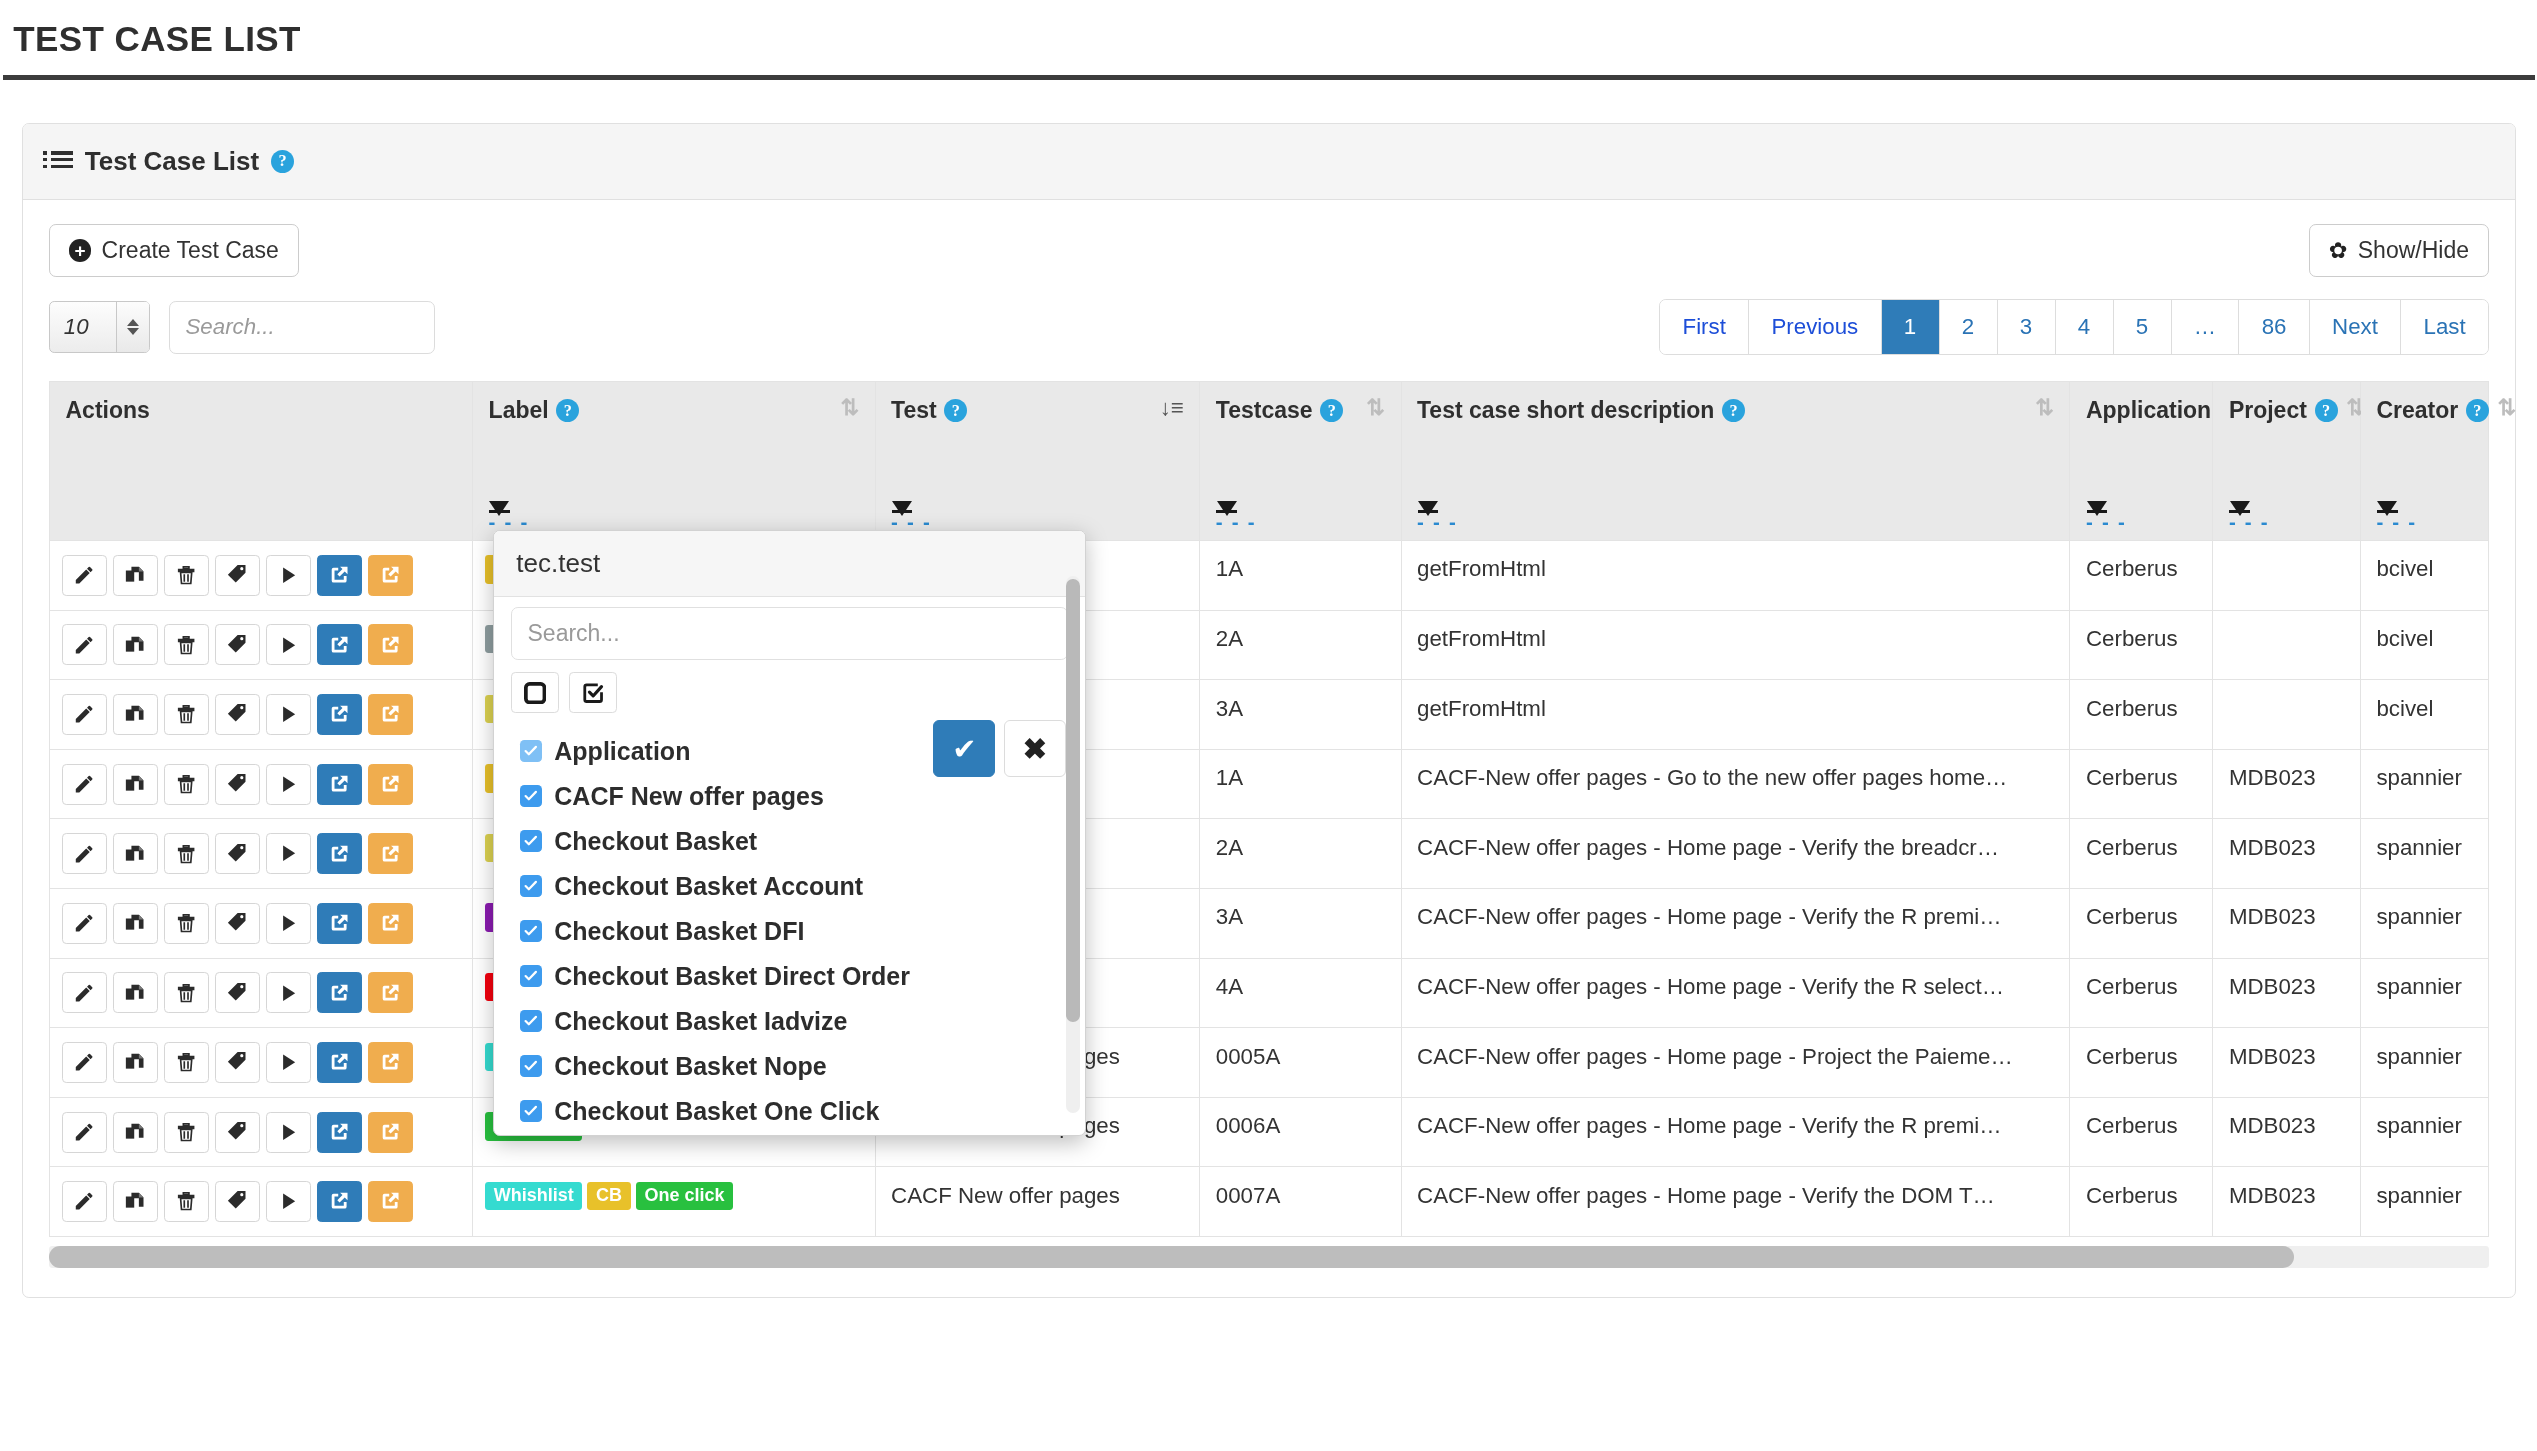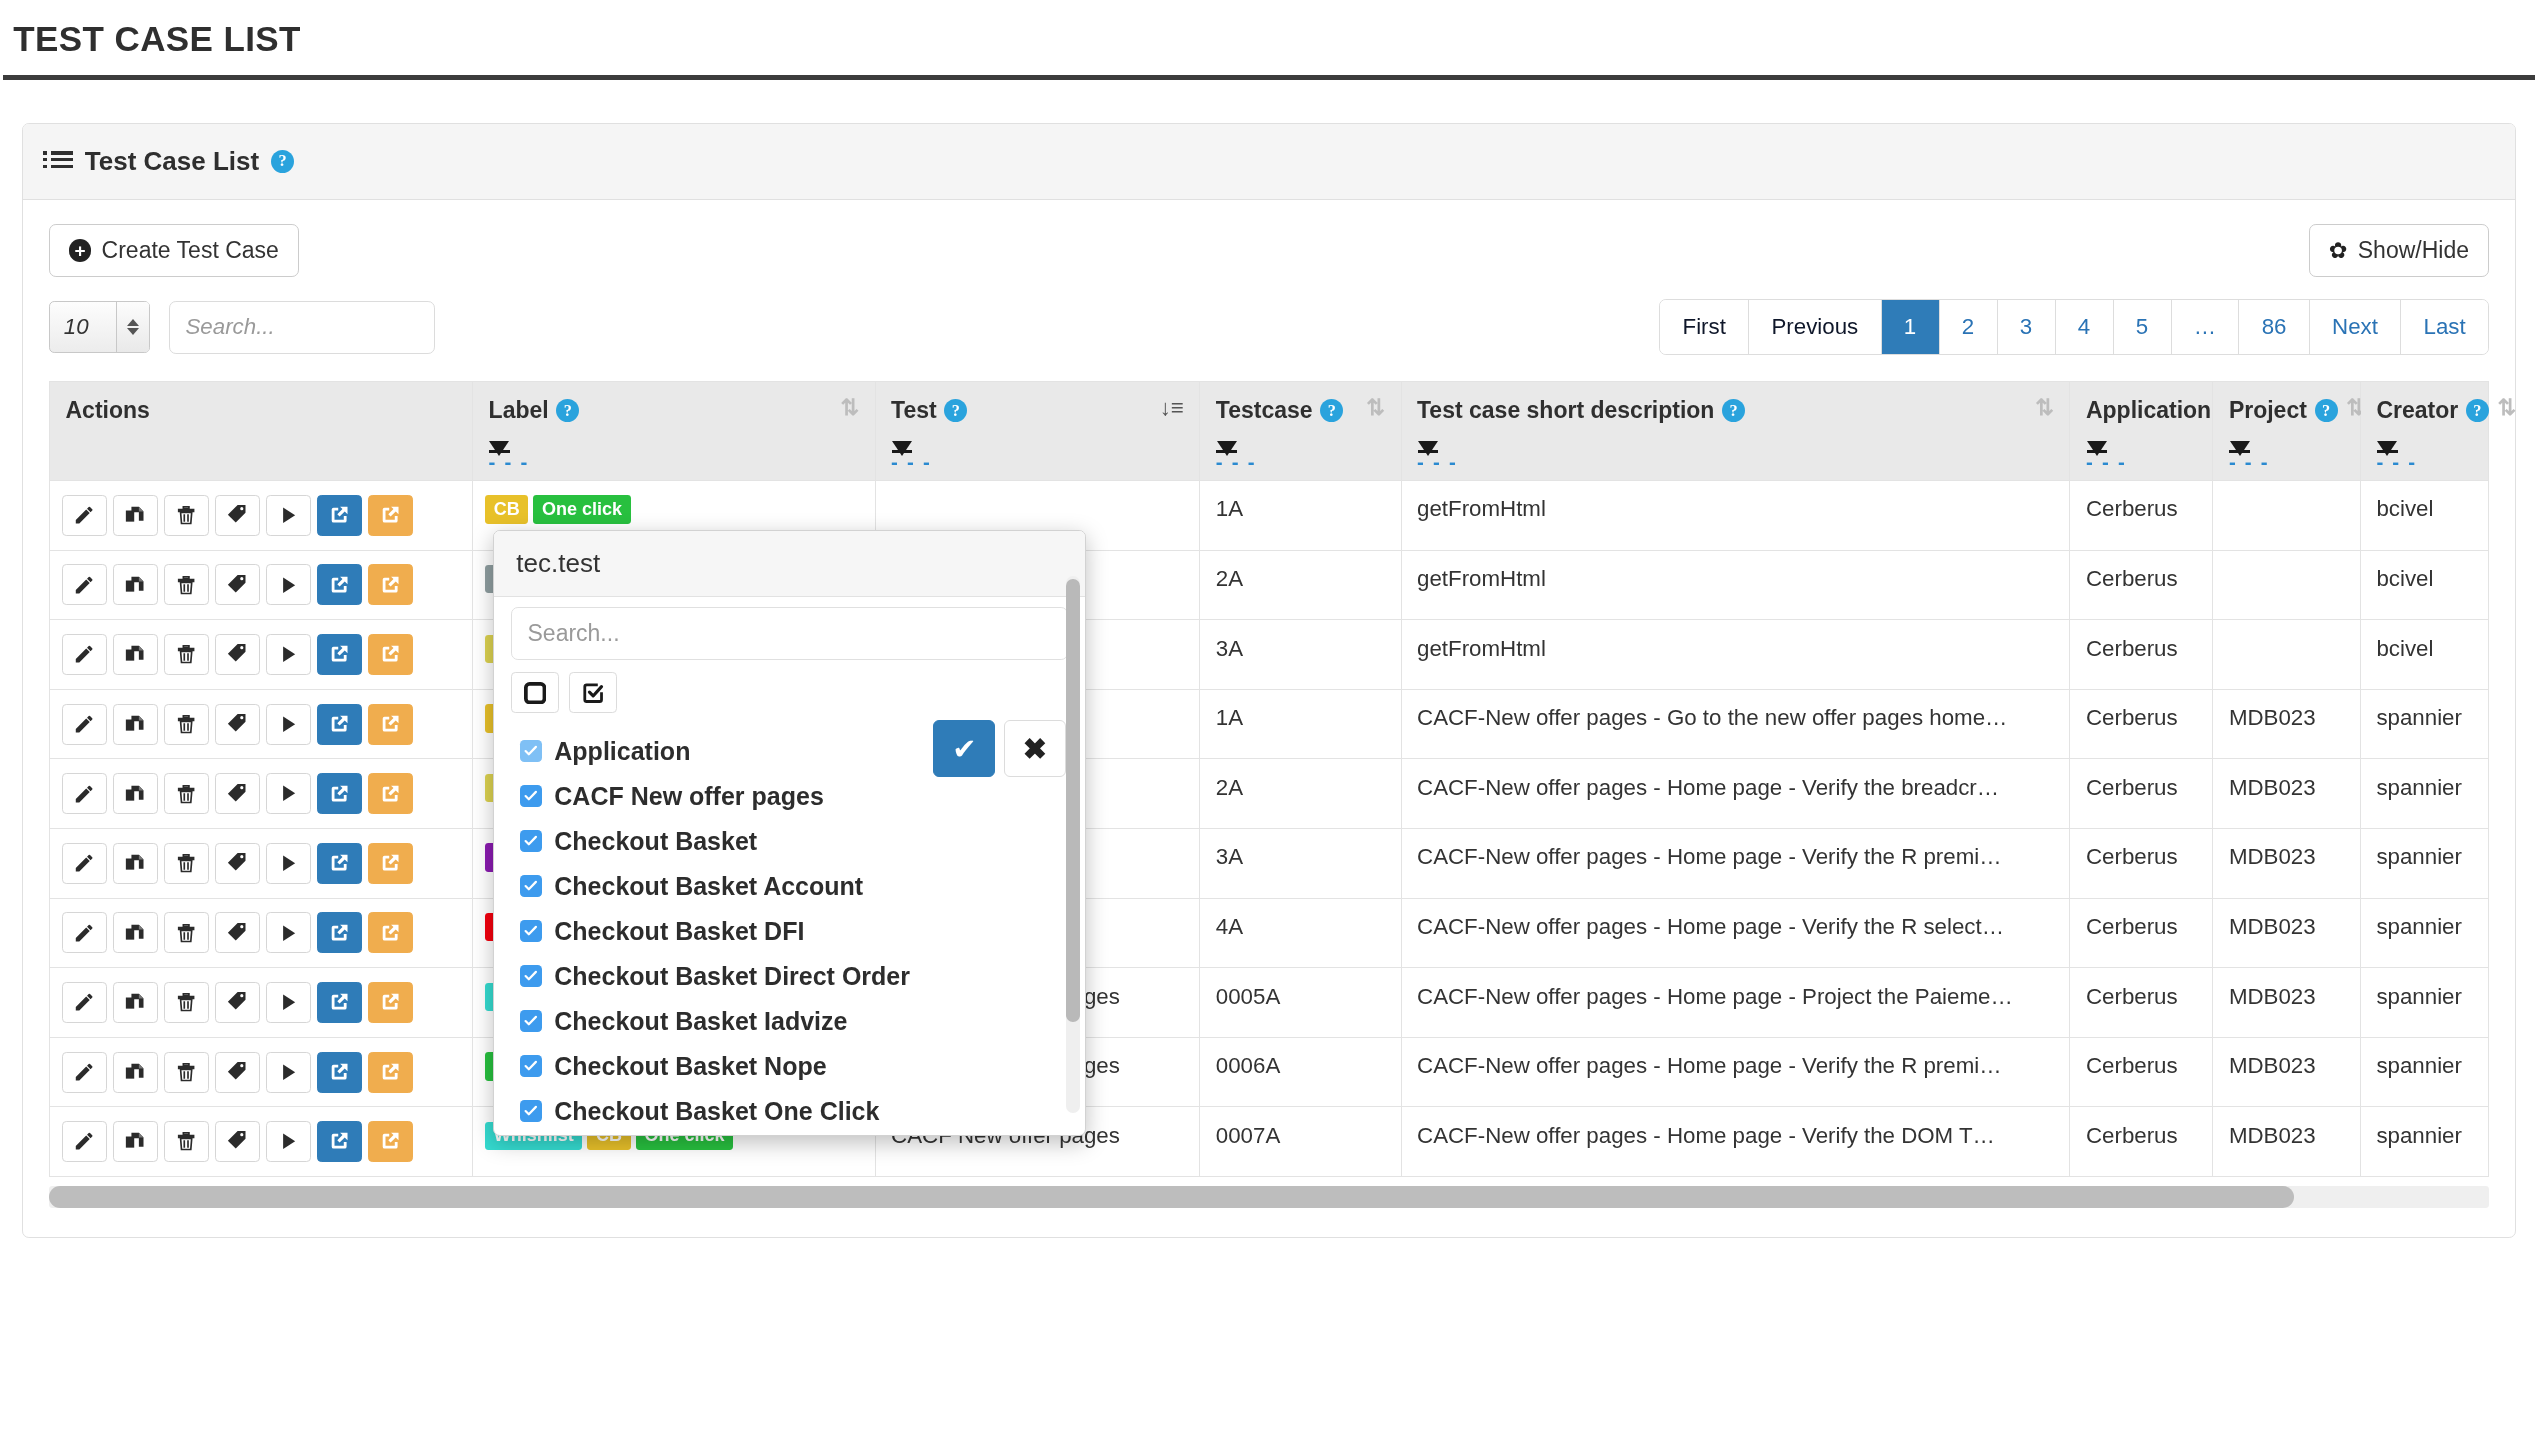--- a/index.html
+++ b/index.html
@@ -115,32 +115,32 @@
   .ph { color:#9a9a9a; }
 
   
   .pagination { display:flex; border:1.7px solid #dddddd; border-radius:6.9px; overflow:hidden; }
   .pg {
     padding:13.8px 22.3px; font-size:22.3px; color:#2a73b5;
     border-right:1.7px solid #dddddd; background:#fff; cursor:pointer;
     min-width:53px; text-align:center;
   }
   .pg:last-child { border-right:none; }
-  .pg.muted { color:#0f172a; }
+  .pg.muted { color:#1d4ed8; }
   .pg.active { background:#2f7cb8; color:#fff; }
 
   
   .table-scroll { margin-top:26px; border:0; position:relative; }
   table.tcl { width:100%; border-collapse:collapse; table-layout:fixed; }
   table.tcl th, table.tcl td { border:1.7px solid #e3e3e3; }
   table.tcl thead th {
     background:#e9e9e9; vertical-align:top;
     padding:15.5px 15.5px 12px 15.5px;
     font-size:23px; font-weight:bold; color:#2f2f2f;
-    text-align:left; height:99px;
+    text-align:left; height:159px;
     position:relative;
   }
   .th-top { display:flex; justify-content:space-between; align-items:flex-start; gap:8.6px; }
   .th-label { display:flex; align-items:center; gap:7.7px; }
   .sorticon { color:#bdbdbd; font-size:22.3px; line-height:1; white-space:nowrap; }
   .sorticon.active { color:#555; }
   .filter-cell { position:absolute; left:15.5px; bottom:13.8px; }
   .funnel {
     width:0;height:0;border-left:10.3px solid transparent;border-right:10.3px solid transparent;
     border-top:15.5px solid #1a1a1a; margin:0 0 1.7px 0.9px; position:relative;

